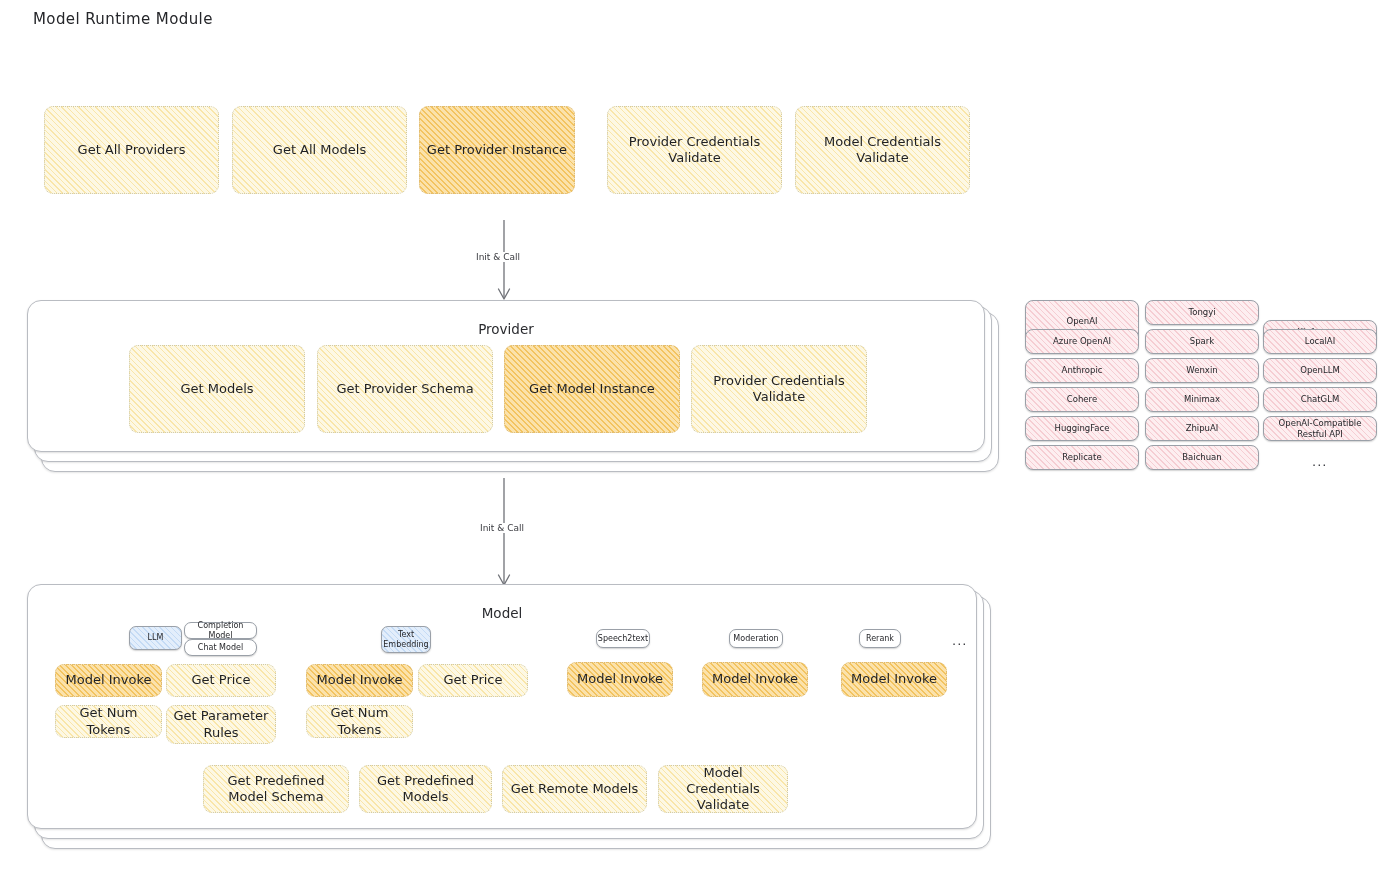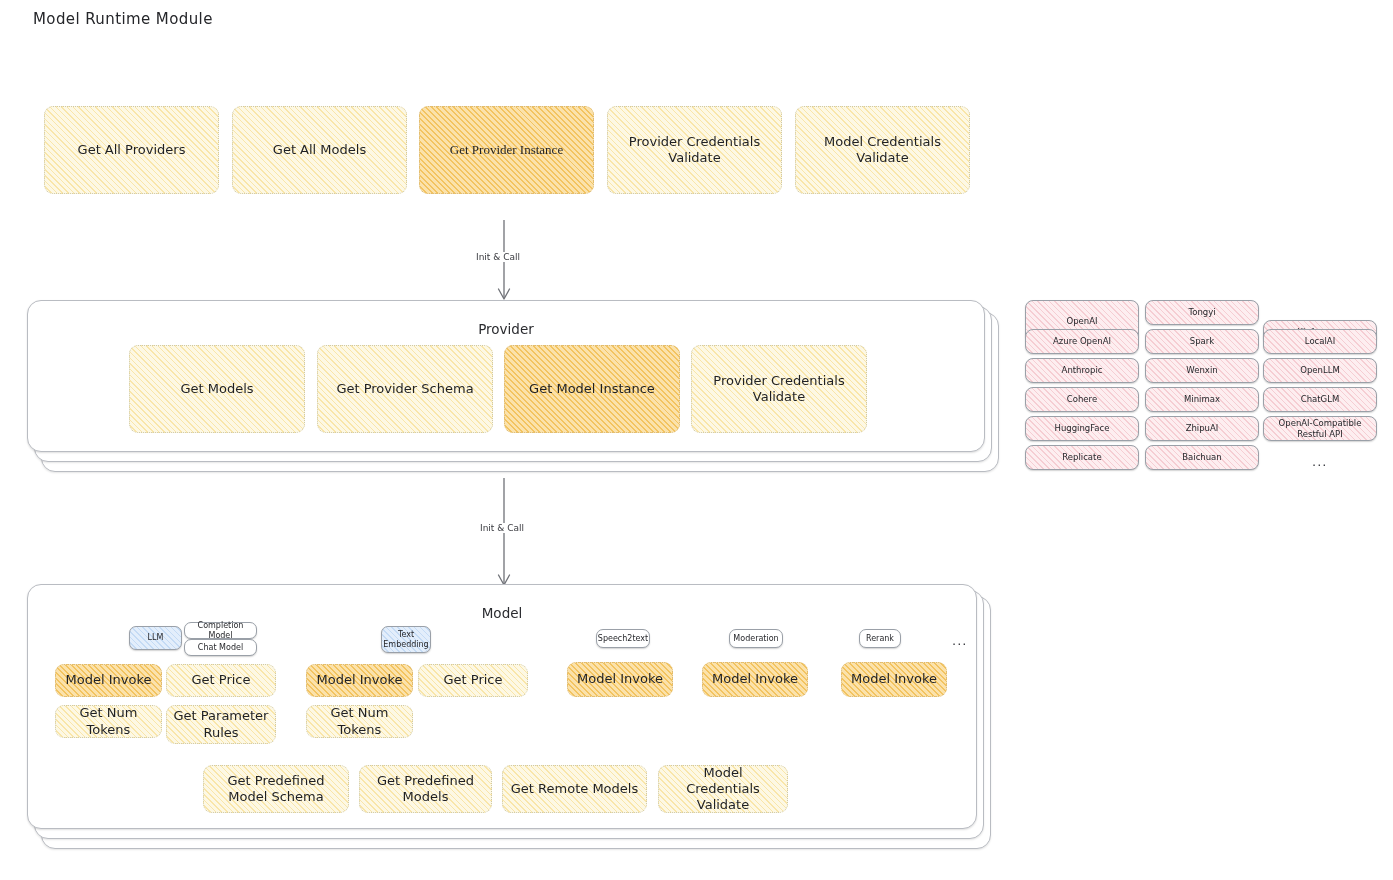--- a/index.html
+++ b/index.html
@@ -141,21 +141,21 @@
 </head>
 <body>
 
 <div class="canvas">
 
   <div class="page-title">Model Runtime Module</div>
 
 
   <div class="mbox" style="left:44px;top:106px;width:175px;height:88px;">Get All Providers</div>
   <div class="mbox" style="left:232px;top:106px;width:175px;height:88px;">Get All Models</div>
-  <div class="mbox hl" style="left:419px;top:106px;width:175px;height:88px;font-family:Liberation Serif, serif;">Get Provider Instance</div>
+  <div class="mbox hl" style="left:419px;top:106px;width:156px;height:88px;">Get Provider Instance</div>
   <div class="mbox" style="left:607px;top:106px;width:175px;height:88px;">Provider Credentials Validate</div>
   <div class="mbox" style="left:795px;top:106px;width:175px;height:88px;">Model Credentials Validate</div>
 
   <svg class="arrow" style="left:480px;top:220px;" width="60" height="80" viewBox="0 0 60 80">
     <path d="M24 0 L24 78" stroke="#6f7177" stroke-width="1.3" fill="none"></path>
     <path d="M18.5 69 L24 79 L29.5 69" stroke="#6f7177" stroke-width="1.3" fill="none" stroke-linecap="round" stroke-linejoin="round"></path>
   </svg>
   <div class="arrow-label" style="left:473px;top:252px;">Init &amp; Call</div>
 
   <div class="stack-layer" style="left:41px;top:312px;width:958px;height:160px;"></div>
@@ -197,21 +197,21 @@
   <div class="arrow-label" style="left:477px;top:523px;">Init &amp; Call</div>
 
   <div class="stack-layer" style="left:41px;top:596px;width:950px;height:253px;"></div>
   <div class="stack-layer" style="left:34px;top:590px;width:950px;height:249px;"></div>
   <div class="container" style="left:27px;top:584px;width:950px;height:245px;">
     <div class="container-title" style="top:20px;">Model</div>
   </div>
 
   <div class="badge blue" style="left:129px;top:626px;width:53px;height:24px;">LLM</div>
   <div class="badge" style="left:184px;top:622px;width:73px;height:17px;">Completion Model</div>
-  <div class="badge" style="left:184px;top:639px;width:73px;height:17px;">Chat Model</div>
+  <div class="badge" style="left:184px;top:639px;width:73px;height:17px;border-radius:8px;">Chat Model</div>
 
   <div class="mbox hl" style="left:55px;top:664px;width:107px;height:33px;">Model Invoke</div>
   <div class="mbox" style="left:166px;top:664px;width:110px;height:33px;">Get Price</div>
   <div class="mbox" style="left:55px;top:705px;width:107px;height:33px;">Get Num Tokens</div>
   <div class="mbox" style="left:166px;top:705px;width:110px;height:39px;">Get Parameter Rules</div>
 
   <div class="badge blue" style="left:381px;top:626px;width:50px;height:27px;">Text Embedding</div>
 
   <div class="mbox hl" style="left:306px;top:664px;width:107px;height:33px;">Model Invoke</div>
   <div class="mbox" style="left:418px;top:664px;width:110px;height:33px;">Get Price</div>

